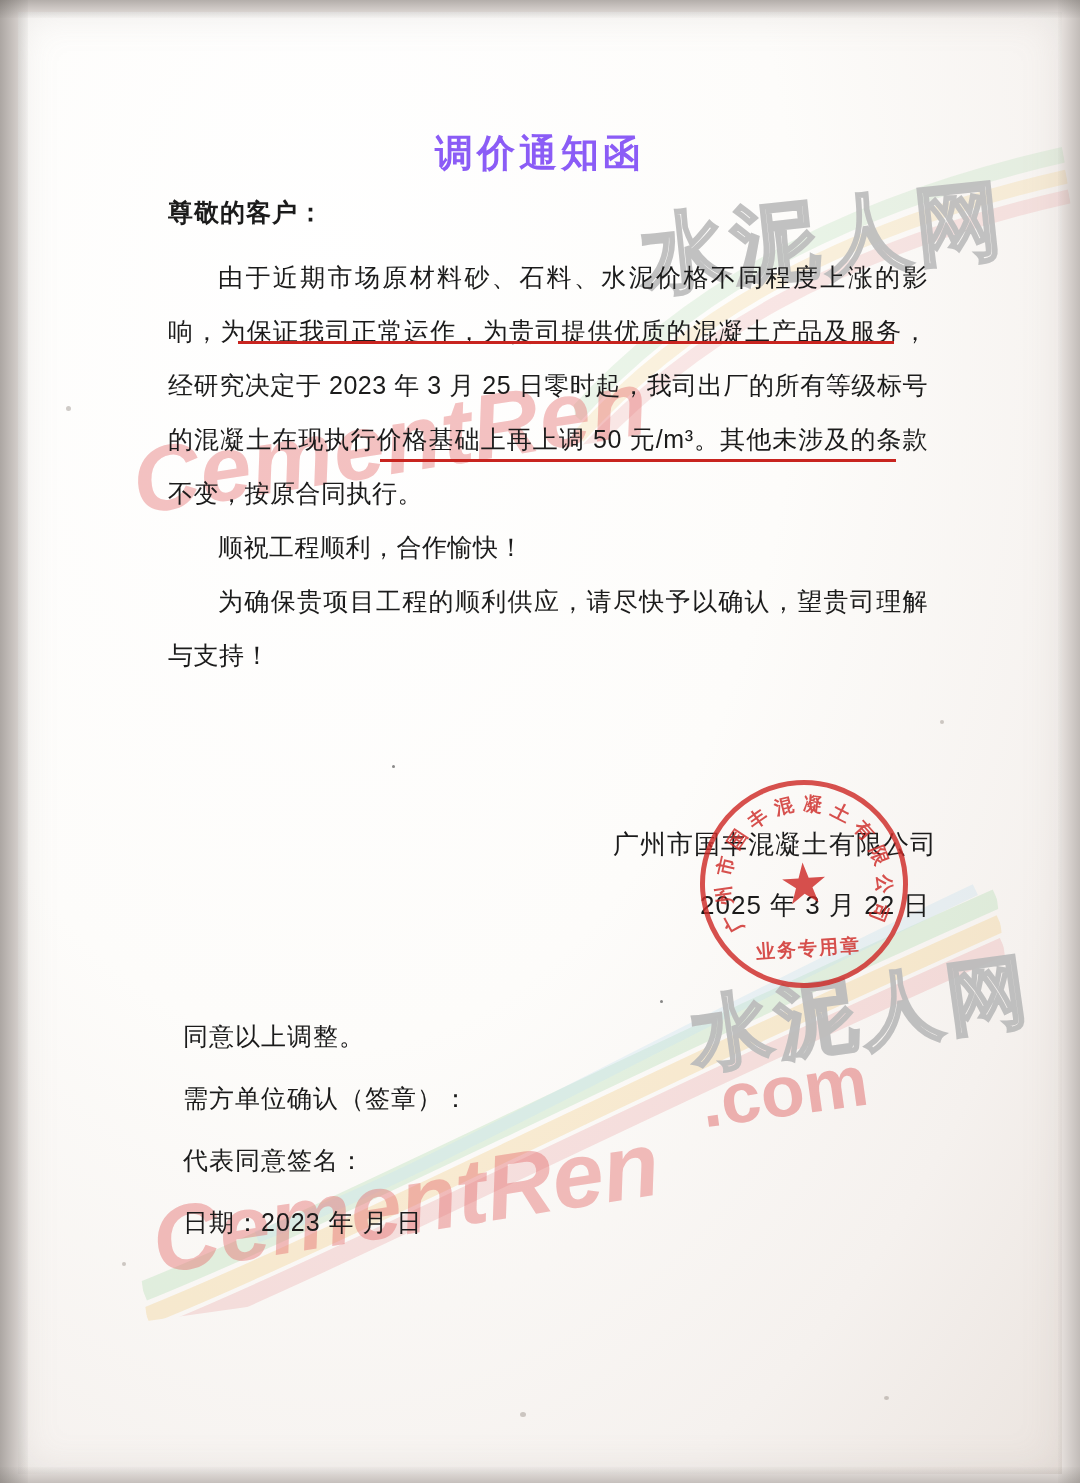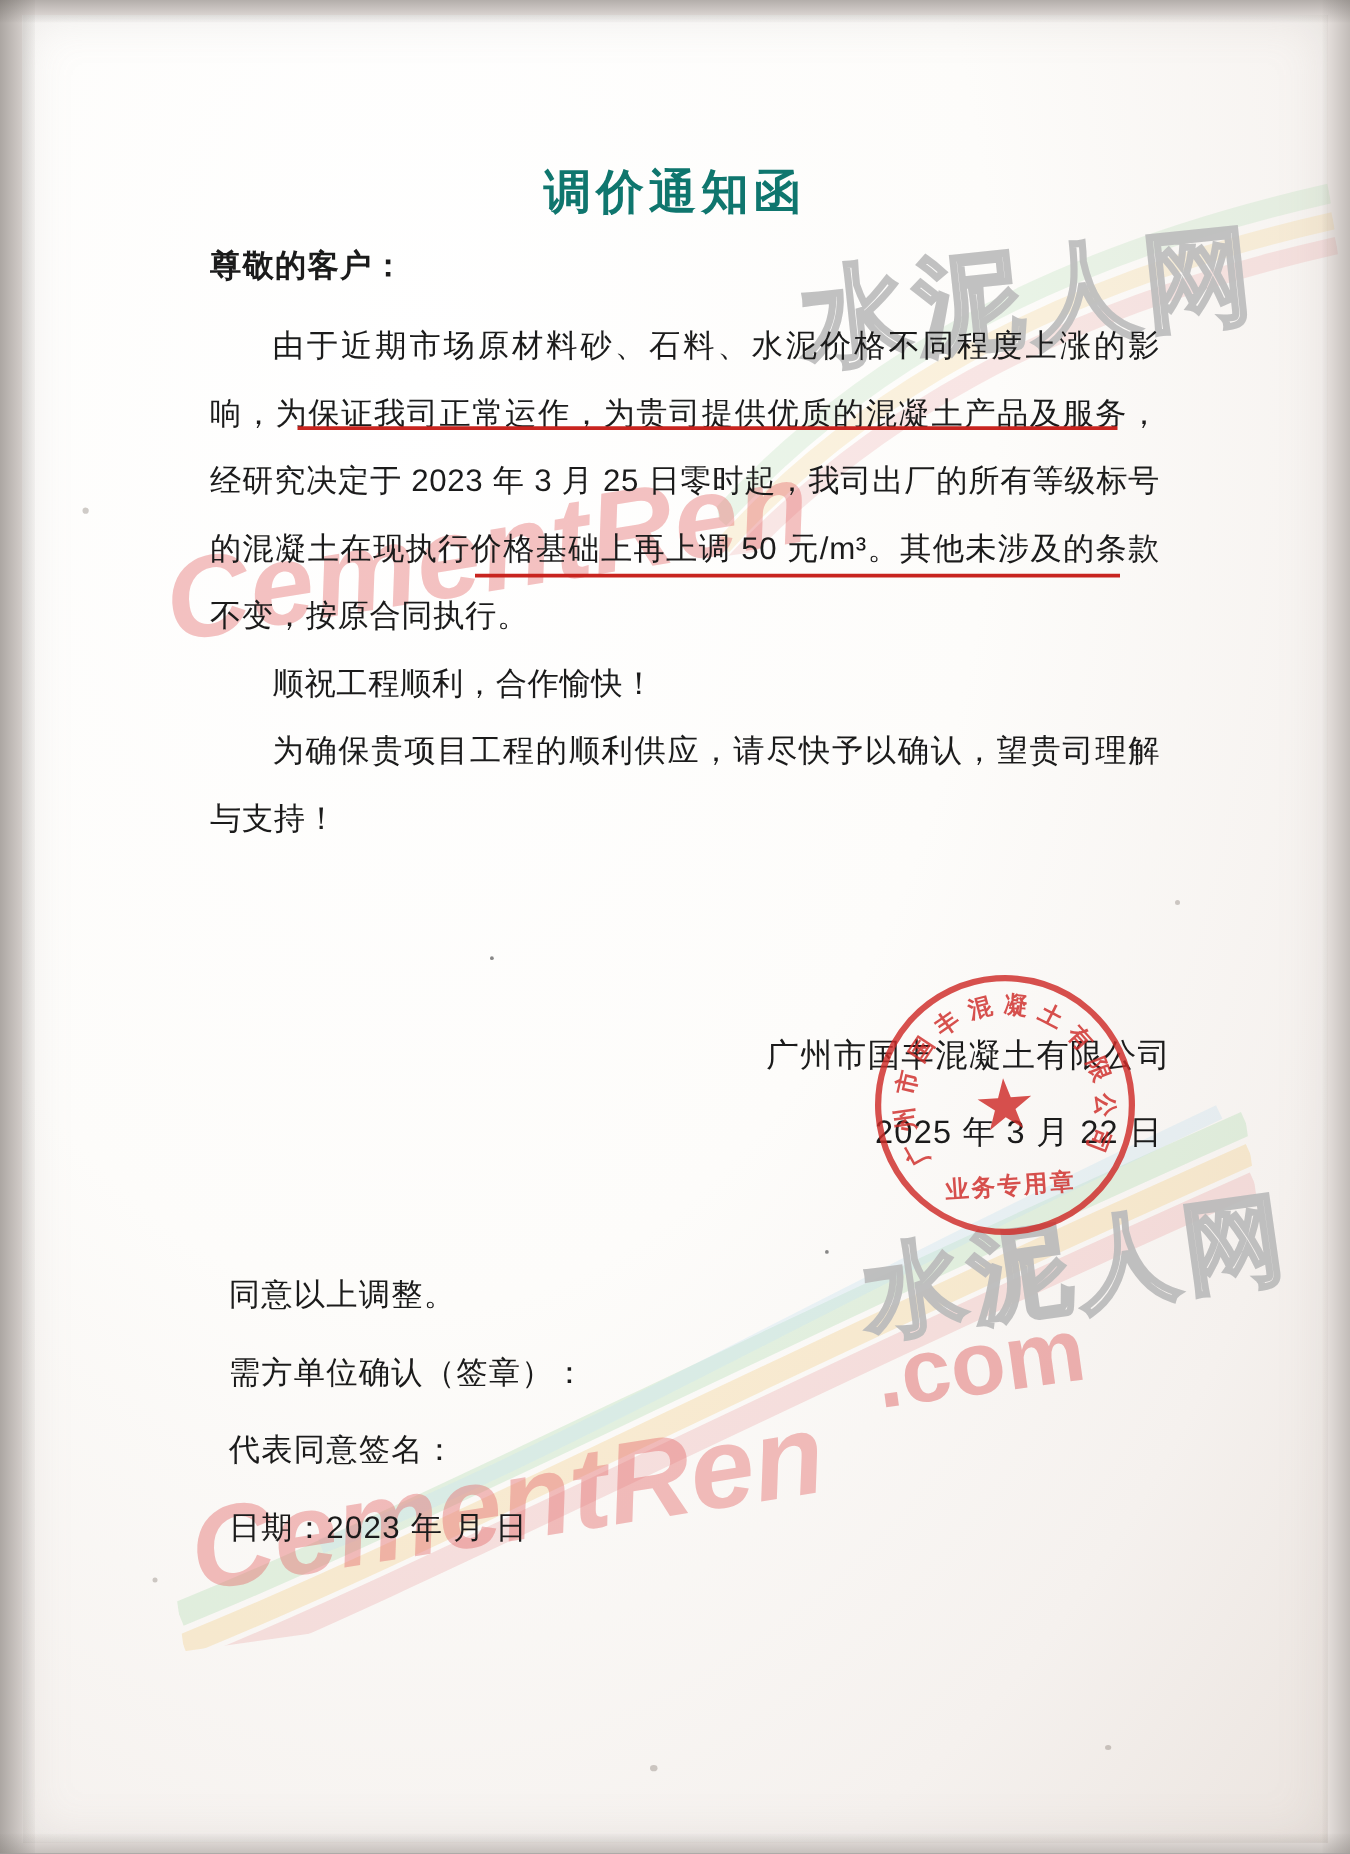--- a/index.html
+++ b/index.html
@@ -139,21 +139,21 @@
   }
   .title {
     position: absolute;
     top: 128px;
     left: 0;
     width: 1080px;
     text-align: center;
     font-size: 38px;
     font-weight: bold;
     letter-spacing: 4px;
-    color: #0f766e;
+    color: #8b5cf6;
   }
   .salutation {
     position: absolute;
     top: 196px;
     left: 168px;
     font-size: 25px;
     letter-spacing: 1px;
     font-weight: bold;
   }
   .body-block {

